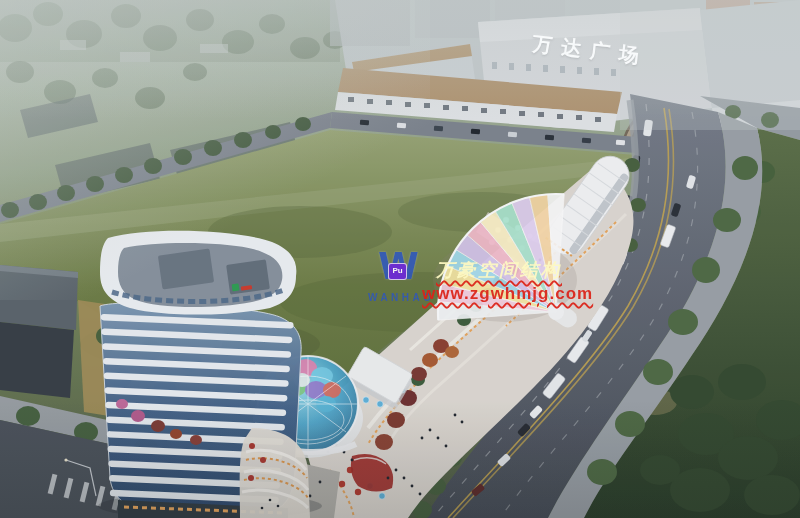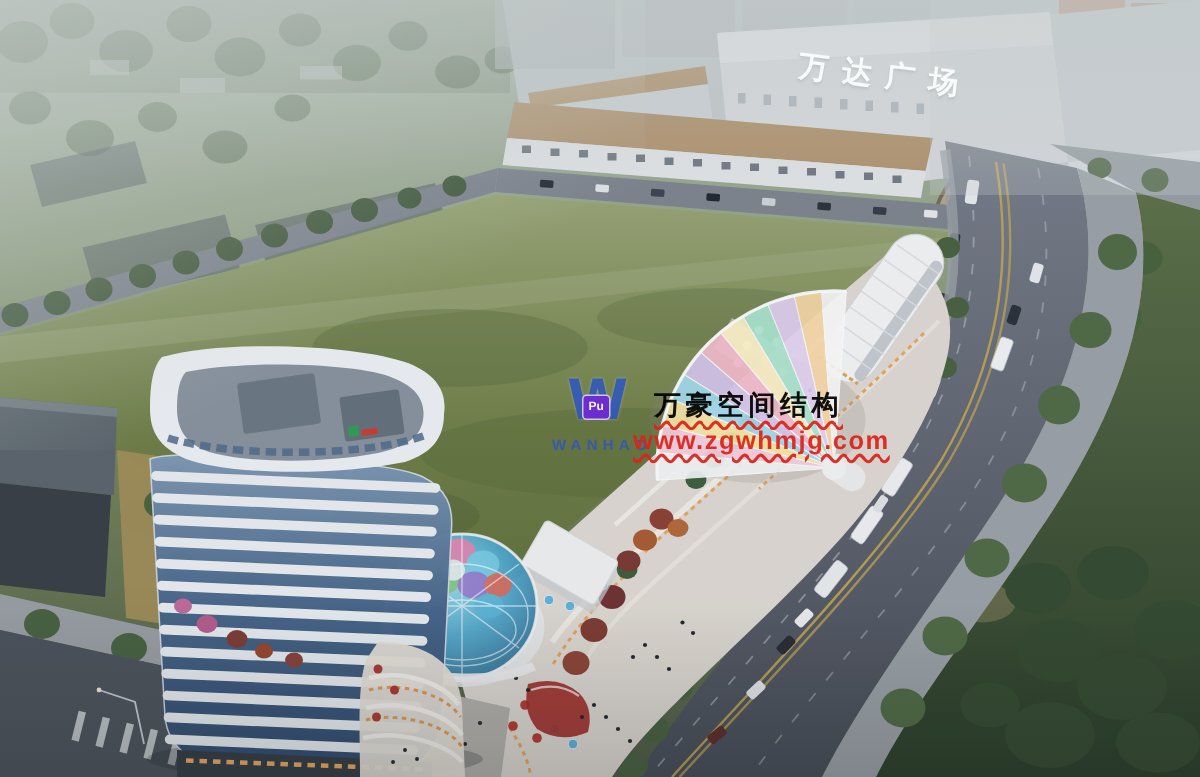--- a/index.html
+++ b/index.html
@@ -27,23 +27,24 @@
     background:#6d28d9;border:1px solid rgba(255,255,255,.75);border-radius:3px;
     color:#fff;font-size:8px;font-weight:700;text-align:center;line-height:14px;
   }
   .wm-name{
     position:absolute;left:2px;top:44px;
     font-size:10px;font-weight:700;letter-spacing:3.5px;color:#2b55c6;opacity:.85;
     white-space:nowrap;
   }
   .wm-line1{
     position:absolute;left:70px;top:10px;
-    font-size:18px;font-weight:800;letter-spacing:3px;color:#000000;
+    font-size:18px;font-weight:800;letter-spacing:3px;color:#fef9c3;
     text-decoration:underline wavy #dc2318 2px;text-underline-offset:4px;
     white-space:nowrap;
+    font-style:italic;
   }
   .wm-line2{
     position:absolute;left:56px;top:36px;
     font-size:17px;font-weight:800;letter-spacing:1px;color:#dc2318;
     text-decoration:underline wavy #dc2318 2px;text-underline-offset:3px;
     white-space:nowrap;
     text-align:center;
   }
 </style>
 </head>

